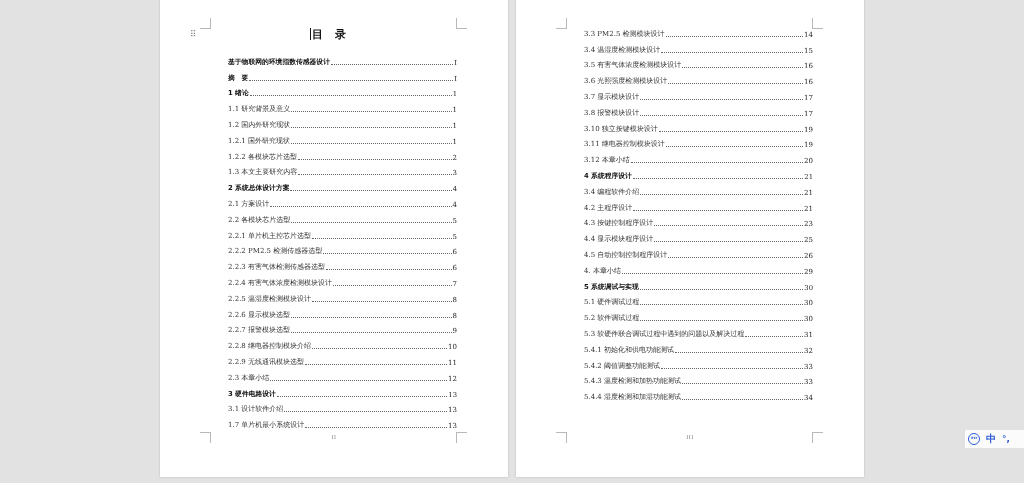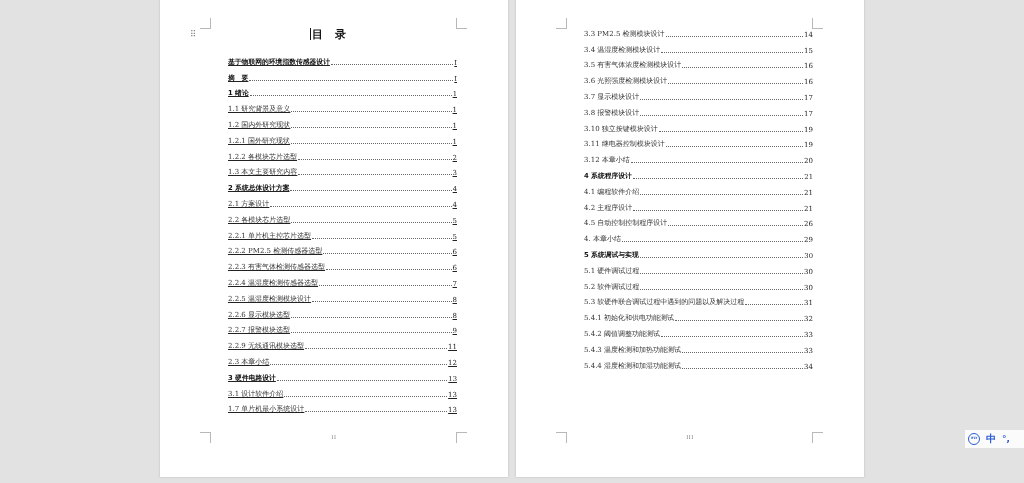--- a/index.html
+++ b/index.html
@@ -26,21 +26,21 @@
     color: #8a8a8a; font-size: 9px; line-height: 5px; letter-spacing: -1px;
     font-family: "DejaVu Sans", sans-serif;
   }
   .title {
     position: absolute; left: 0; right: 0; top: 31px; text-align: center;
     font-family: "DejaVu Sans", sans-serif; font-weight: bold; font-size: 11px;
     letter-spacing: 12px; color: #111;
   }
   .cursor { display: inline-block; width: 1px; height: 12px; background: #111; vertical-align: -2px; margin-right: 1px; }
   .toc { position: absolute; left: 68px; width: 229px; }
-  #page1 .toc { top: 55px; text-decoration: underline; }
+  #page1 .toc { top: 55px; }
   #page2 .toc { top: 27px; }
   .row {
     display: flex; align-items: flex-end; height: 15.8px;
     font-size: 7px; white-space: nowrap; color: #333;
   }
   .row.bold { font-family: "DejaVu Sans", sans-serif; font-weight: bold; color: #111; font-size: 6.8px; }
   .row .label { flex: 0 0 auto; padding-bottom: 0; }
   .row .dots {
     flex: 1 1 auto; margin: 0 1px 2px 1px;
     border-bottom: 1px dotted #666; height: 0;
@@ -137,38 +137,43 @@
         <span class="label">2.2.2 PM2.5 检测传感器选型</span>
         <span class="dots"></span>
         <span class="num">6</span>
       </div>
       <div class="row">
         <span class="label">2.2.3 有害气体检测传感器选型</span>
         <span class="dots"></span>
         <span class="num">6</span>
       </div>
       <div class="row">
-        <span class="label">2.2.4 温湿度检测传感器选型</span>
+        <span class="label">2.2.4 有害气体浓度检测模块设计</span>
         <span class="dots"></span>
         <span class="num">7</span>
       </div>
       <div class="row">
         <span class="label">2.2.5 温湿度检测模块设计</span>
         <span class="dots"></span>
         <span class="num">8</span>
       </div>
       <div class="row">
         <span class="label">2.2.6 显示模块选型</span>
         <span class="dots"></span>
         <span class="num">8</span>
       </div>
       <div class="row">
         <span class="label">2.2.7 报警模块选型</span>
         <span class="dots"></span>
         <span class="num">9</span>
+      </div>
+      <div class="row">
+        <span class="label">2.2.8 继电器控制模块介绍</span>
+        <span class="dots"></span>
+        <span class="num">10</span>
       </div>
       <div class="row">
         <span class="label">2.2.9 无线通讯模块选型</span>
         <span class="dots"></span>
         <span class="num">11</span>
       </div>
       <div class="row">
         <span class="label">2.3 本章小结</span>
         <span class="dots"></span>
         <span class="num">12</span>
@@ -242,28 +247,38 @@
         <span class="label">3.12 本章小结</span>
         <span class="dots"></span>
         <span class="num">20</span>
       </div>
       <div class="row bold">
         <span class="label">4 系统程序设计</span>
         <span class="dots"></span>
         <span class="num">21</span>
       </div>
       <div class="row">
-        <span class="label">4.1 编程软件介绍</span>
+        <span class="label">3.4 编程软件介绍</span>
         <span class="dots"></span>
         <span class="num">21</span>
       </div>
       <div class="row">
         <span class="label">4.2 主程序设计</span>
         <span class="dots"></span>
         <span class="num">21</span>
+      </div>
+      <div class="row">
+        <span class="label">4.3 按键控制程序设计</span>
+        <span class="dots"></span>
+        <span class="num">23</span>
+      </div>
+      <div class="row">
+        <span class="label">4.4 显示模块程序设计</span>
+        <span class="dots"></span>
+        <span class="num">25</span>
       </div>
       <div class="row">
         <span class="label">4.5 自动控制控制程序设计</span>
         <span class="dots"></span>
         <span class="num">26</span>
       </div>
       <div class="row">
         <span class="label">4. 本章小结</span>
         <span class="dots"></span>
         <span class="num">29</span>

